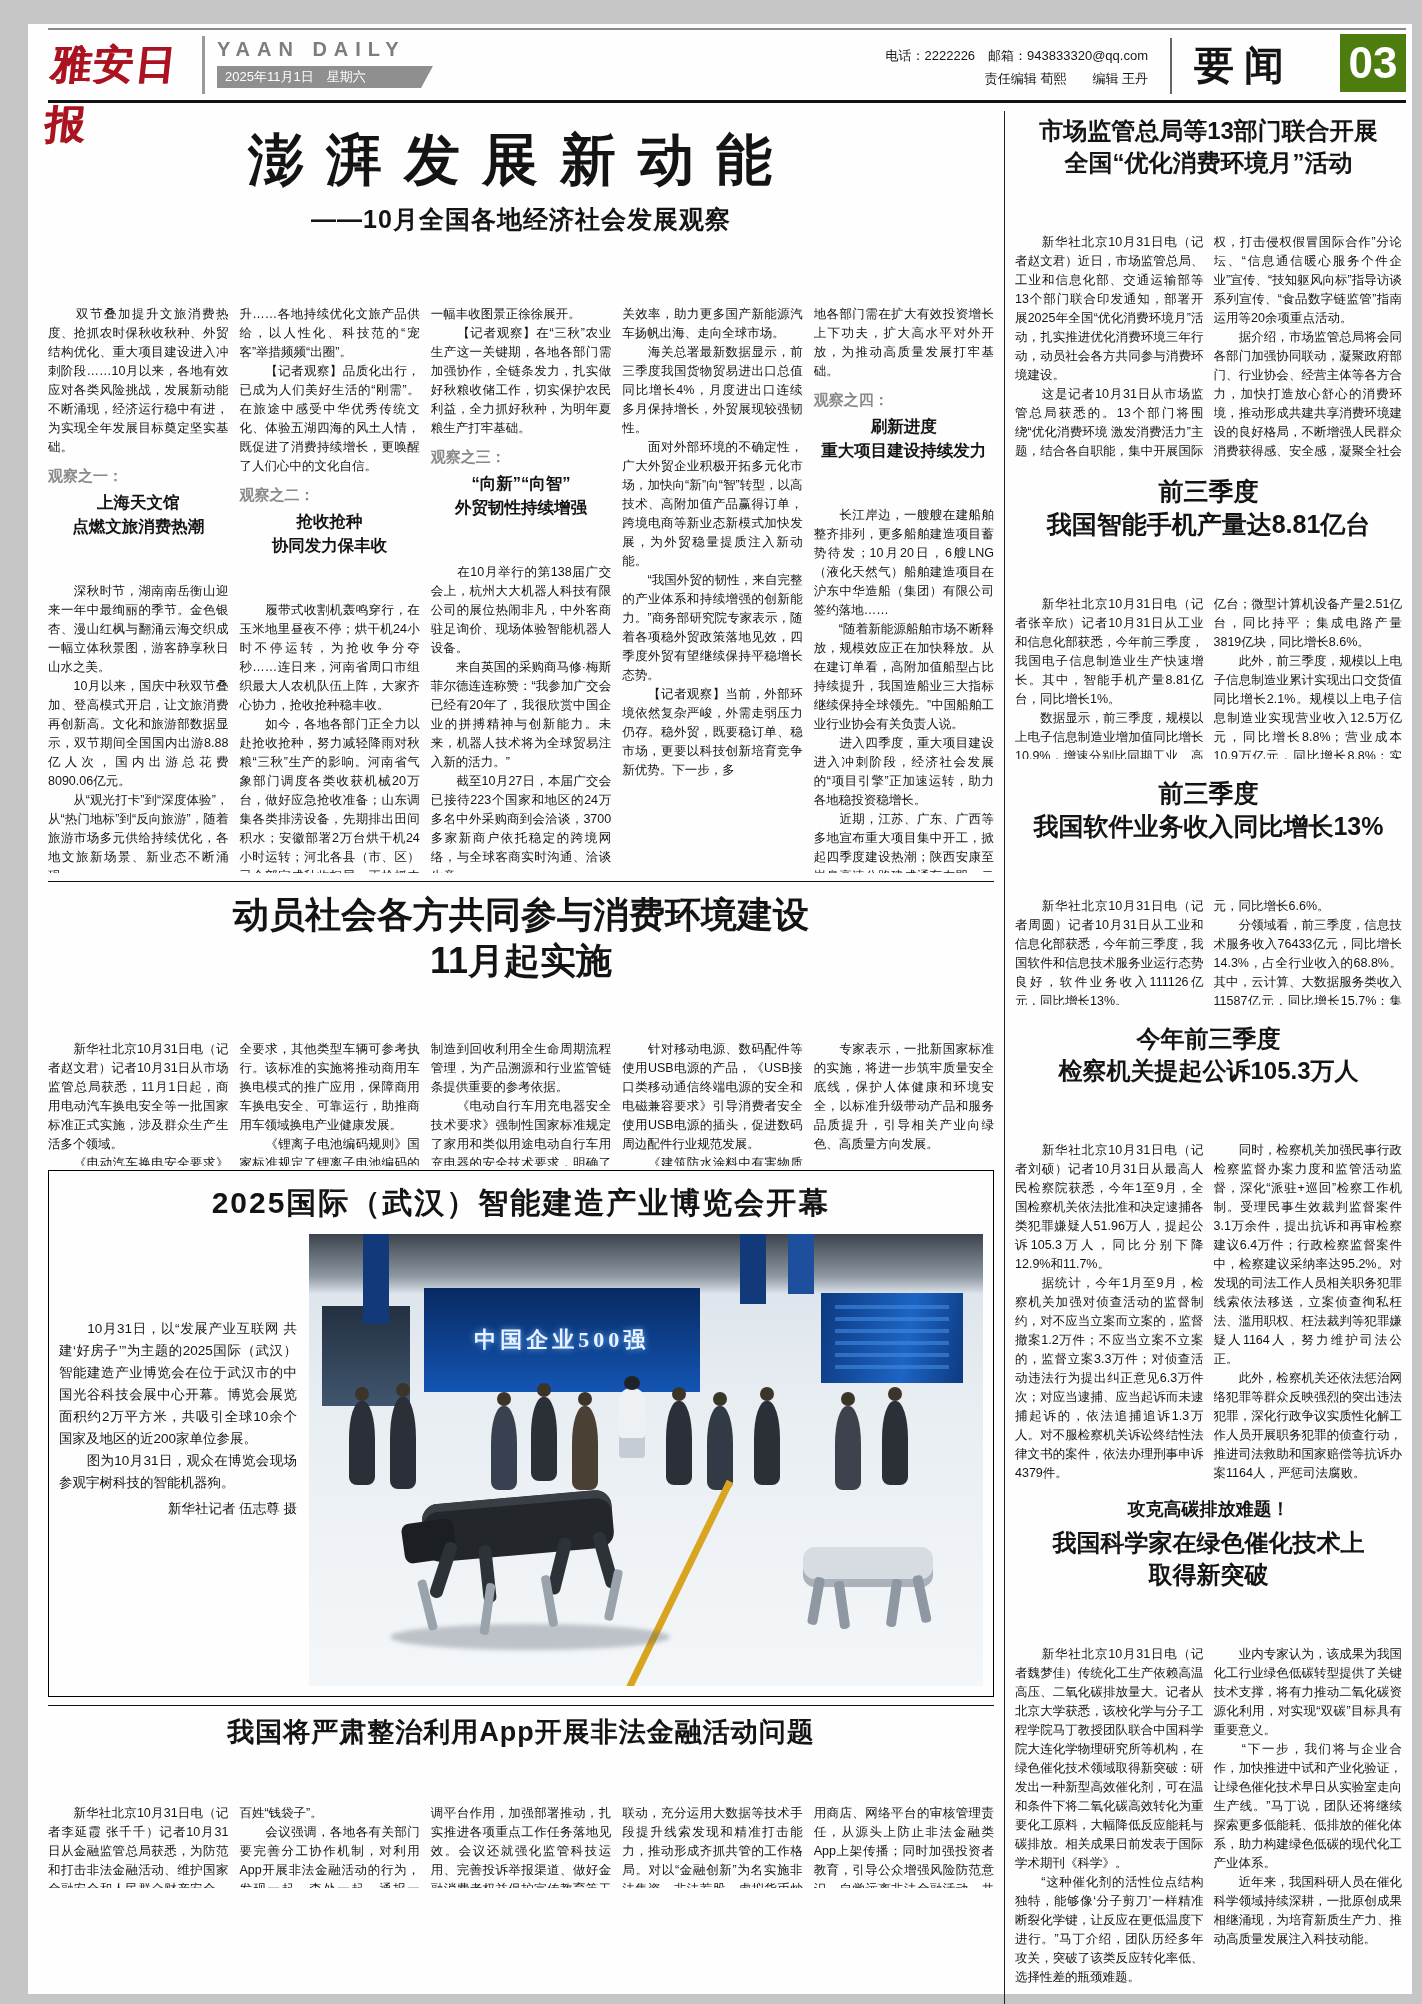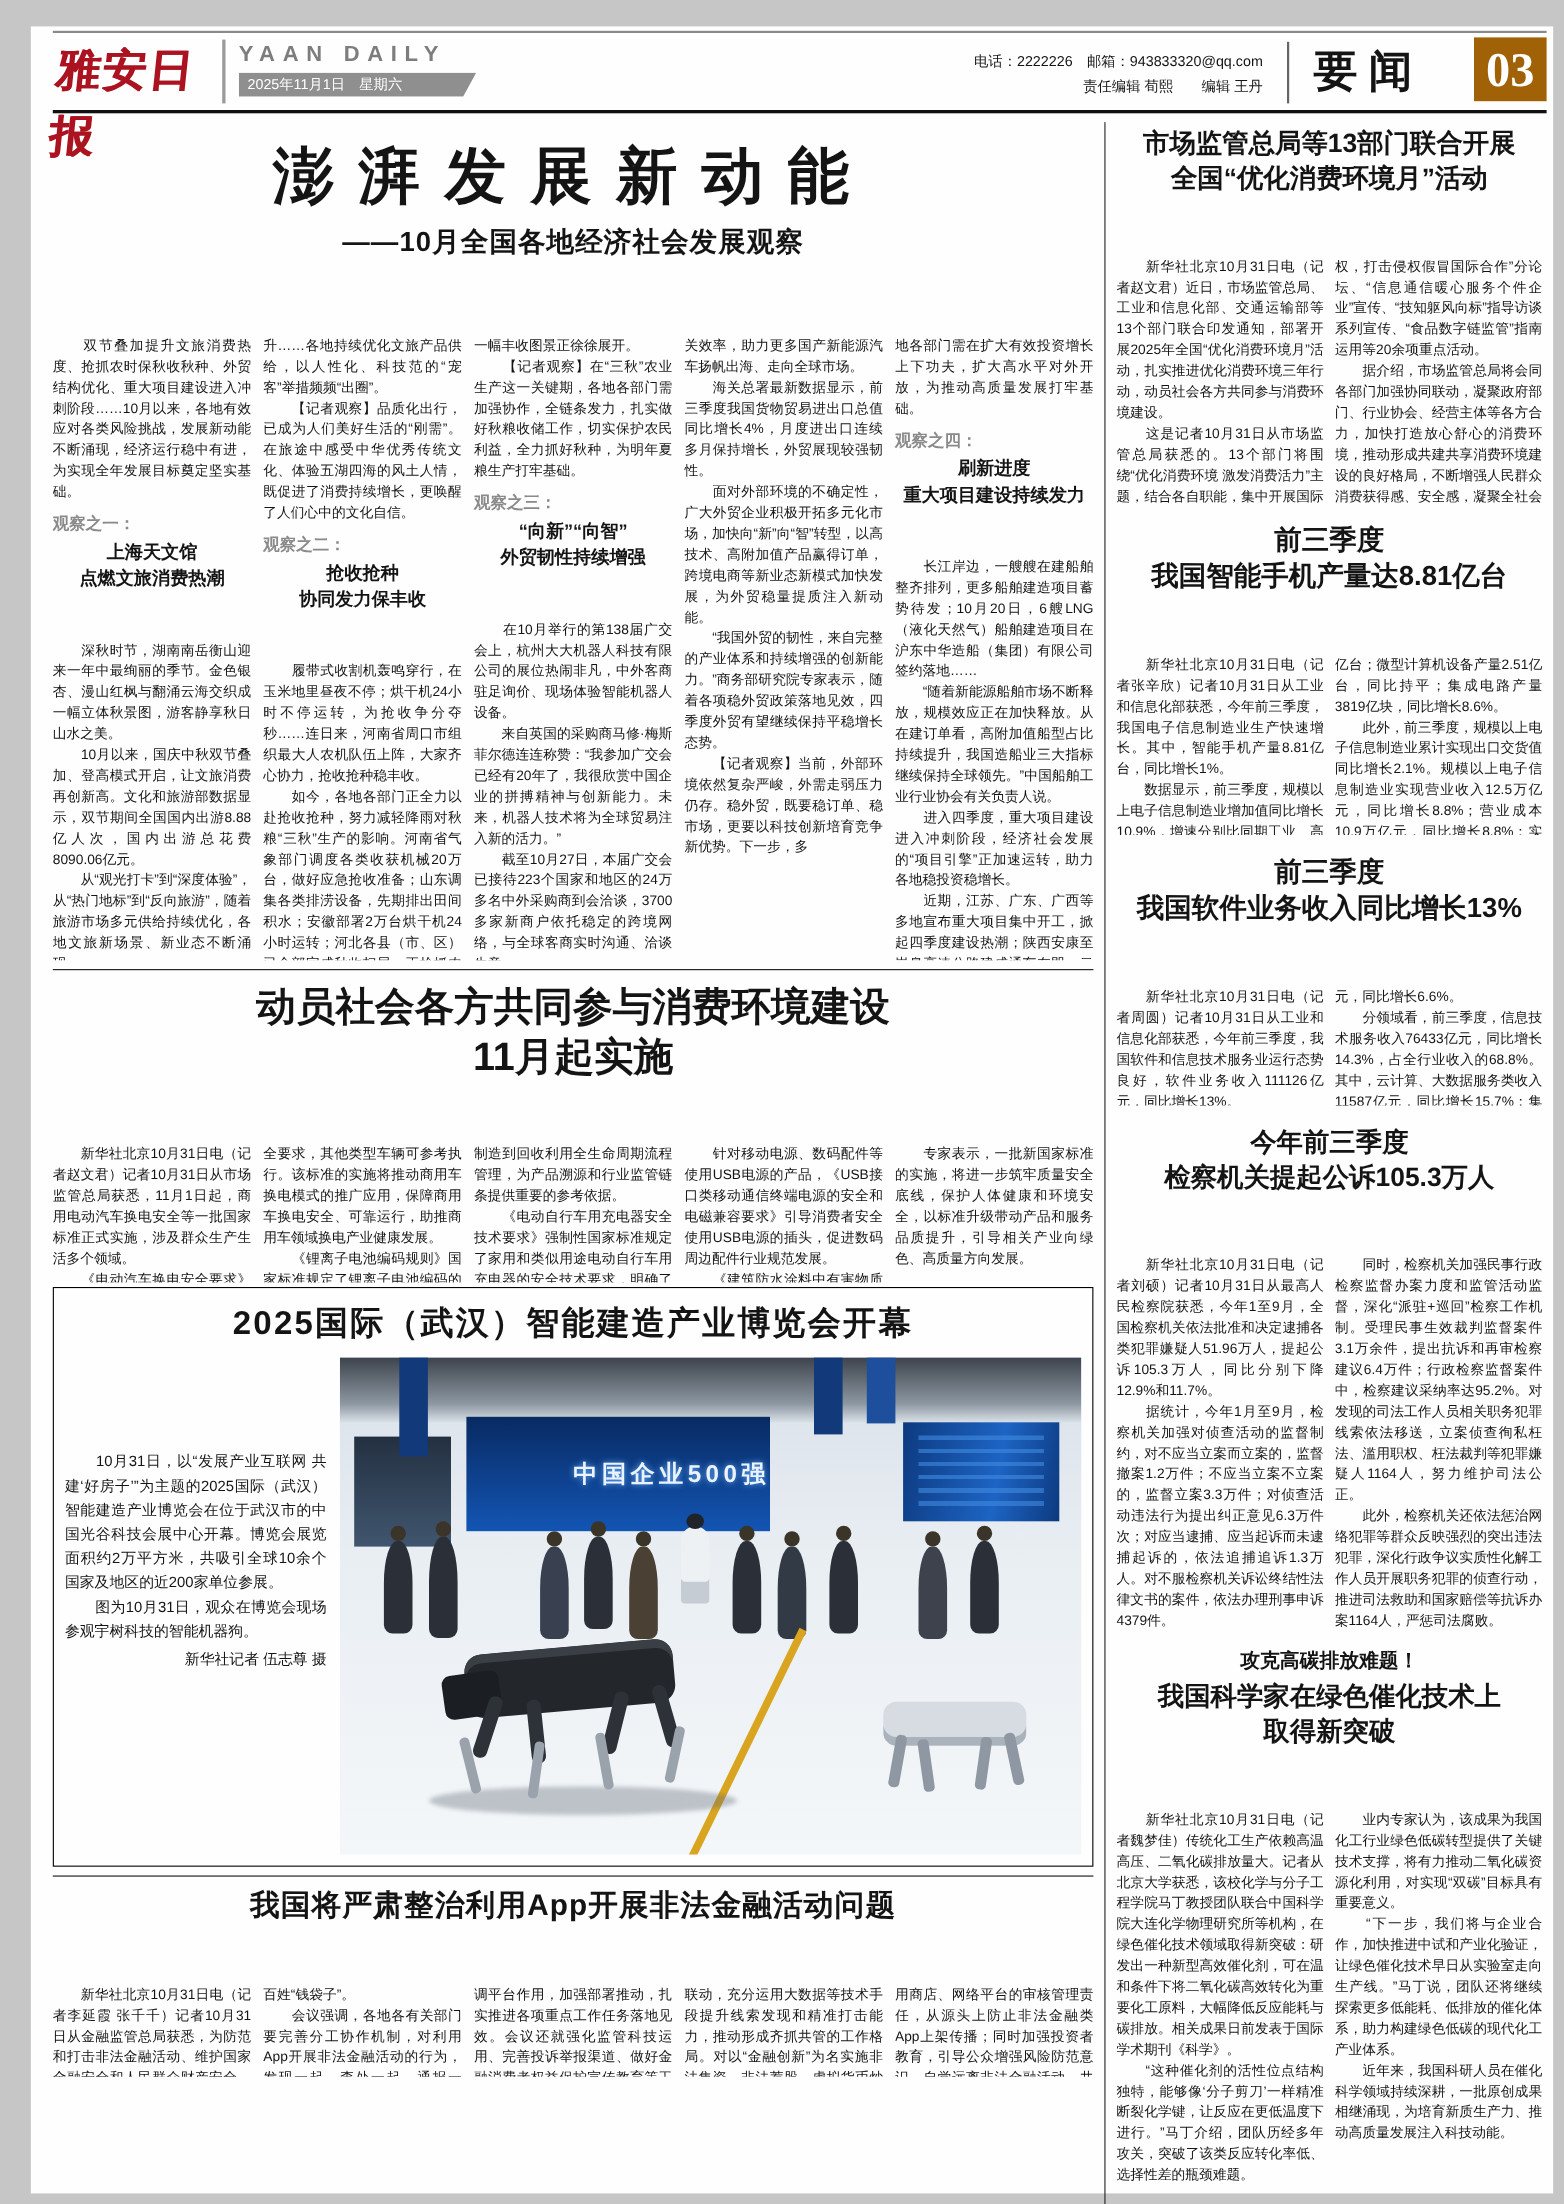--- a/index.html
+++ b/index.html
@@ -15,22 +15,22 @@
     font-size:40px;line-height:60px;transform:skewX(-6deg);letter-spacing:2px;width:150px;text-shadow:1px 0 #ab1320;}
   .mast-div{width:3px;background:#9a9a9a;height:58px;margin:2px 12px 0 4px;}
   .mast-mid{display:flex;flex-direction:column;justify-content:flex-start;padding-top:4px;}
   .mast-en{color:#7d7d7d;font-weight:bold;font-size:20px;letter-spacing:7px;}
   .date-bar{margin-top:5px;background:#8f8f8f;color:#fff;font-size:13px;padding:2px 18px 2px 8px;
     clip-path:polygon(0 0,100% 0,calc(100% - 12px) 100%,0 100%);white-space:nowrap;width:190px;}
   .hdr-spacer{flex:1;}
   .contact{text-align:right;font-size:13px;line-height:1.8;padding-top:10px;white-space:nowrap;}
   .hdr-vdiv{width:2px;background:#666;height:56px;margin:4px 22px 0 22px;}
   .section-name{font-size:40px;font-weight:900;letter-spacing:10px;line-height:62px;margin-right:46px;}
-  .page-no{background:#a16207;color:#fff;width:66px;height:58px;margin-top:0;display:flex;align-items:center;justify-content:center;
-    font-family:Liberation Serif, serif;font-size:44px;font-weight:bold;}
+  .page-no{background:#4d7c0f;color:#fff;width:66px;height:58px;margin-top:0;display:flex;align-items:center;justify-content:center;
+    font-family:Liberation Sans, sans-serif;font-size:44px;font-weight:bold;}
   .hdr-rule{height:3px;background:#111;margin-top:2px;}
 
   
   .content{display:flex;margin-top:6px;}
   .left-region{width:946px;}
   .v-rule{width:1px;background:#222;margin:2px 10px 6px 10px;}
   .sidebar{flex:1;min-width:0;padding-right:4px;}
 
   
   .body-txt{font-size:12.5px;line-height:19px;text-align:justify;white-space:pre-line;overflow:hidden;margin-top:44px;}
@@ -60,21 +60,21 @@
 
   
   .photo-box{border:1px solid #000;margin:4px 0 8px;padding:8px 10px 10px;}
   .expo-h{font-size:30px;font-weight:900;text-align:center;letter-spacing:2px;margin:4px 0 10px;}
   .expo-row{display:flex;gap:12px;}
   .caption{width:238px;font-size:13.5px;line-height:22px;text-align:justify;white-space:pre-line;padding-top:84px;}
   .credit{text-align:right;margin-top:6px;font-size:13.5px;}
   .photo{position:relative;flex:1;height:452px;overflow:hidden;background:linear-gradient(#d8e0e8 0%,#e9eef3 40%,#f4f7f9 100%);}
   .ceiling{position:absolute;left:0;top:0;right:0;height:60px;background:linear-gradient(#3c434c,#8d97a1 70%,rgba(141,151,161,0));}
   .screen-main{position:absolute;left:17%;top:12%;width:41%;height:23%;background:linear-gradient(#082a62,#1355b4);
-    display:flex;align-items:center;justify-content:flex-end;color:#eaf3ff;font-weight:900;font-size:22px;letter-spacing:4px;text-shadow:0 0 6px #6db2ff;}
+    display:flex;align-items:center;justify-content:center;color:#eaf3ff;font-weight:900;font-size:22px;letter-spacing:4px;text-shadow:0 0 6px #6db2ff;font-family:Liberation Serif, serif;}
   .screen-r{position:absolute;right:3%;top:13%;width:21%;height:20%;background:linear-gradient(100deg,#0d3a80,#1d64c4 60%,#0d3a80);}
   .screen-r:after{content:"";position:absolute;inset:14% 10%;background:repeating-linear-gradient(#3f8ae0 0 4px,transparent 4px 12px);opacity:.6;}
   .banner{position:absolute;top:0;width:26px;height:90px;background:#123a7a;}
   .booth{position:absolute;left:2%;top:16%;width:13%;height:22%;background:linear-gradient(#233041,#40566e);}
   .person{position:absolute;width:26px;height:84px;border-radius:45% 45% 8px 8px;background:#2b2f38;}
   .person:before{content:"";position:absolute;top:-14px;left:6px;width:14px;height:14px;border-radius:50%;background:#3b3429;}
   .floor-line{position:absolute;left:54%;bottom:-6%;width:7px;height:54%;background:#d9a520;transform:rotate(26deg);}
   .dog{position:absolute;left:14%;bottom:13%;width:230px;height:140px;}
   .dog .torso{position:absolute;left:20px;top:10px;width:190px;height:58px;background:#23262b;border-radius:16px;transform:rotate(-5deg);box-shadow:inset 0 8px 0 #3a3f46;}
   .dog .head{position:absolute;left:0;top:34px;width:52px;height:40px;background:#1b1e22;border-radius:8px;transform:rotate(-8deg);}

